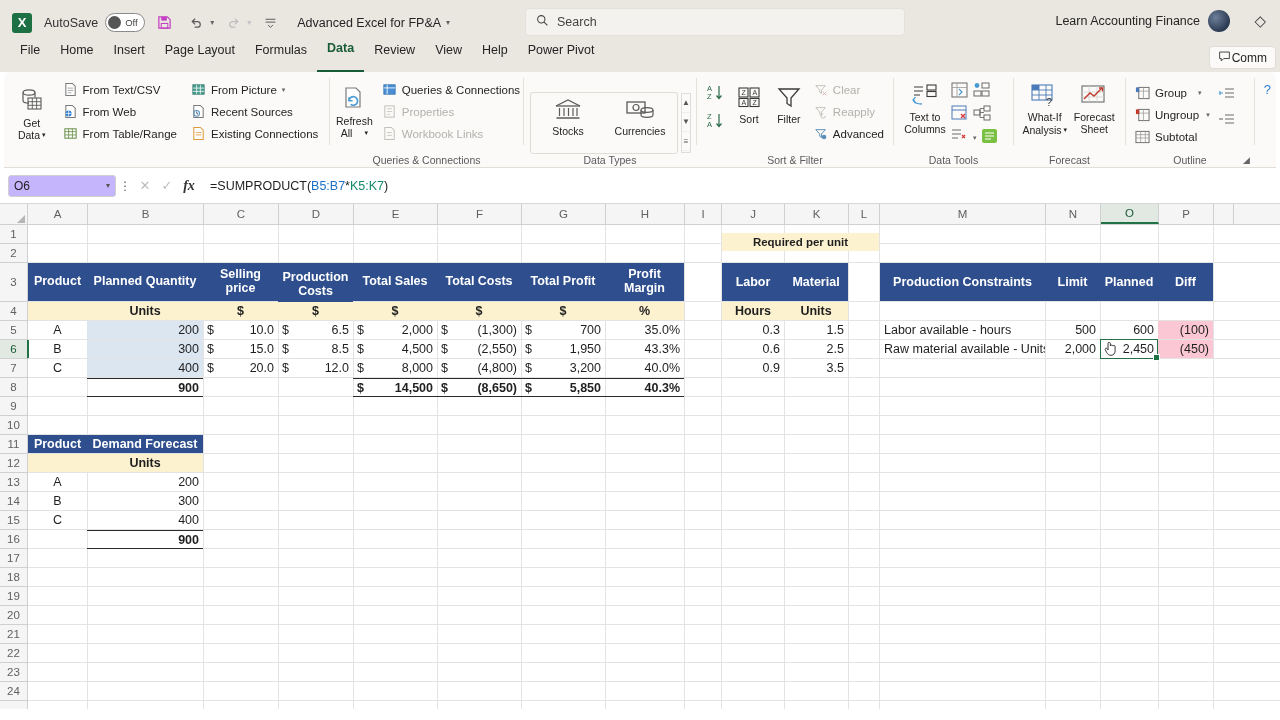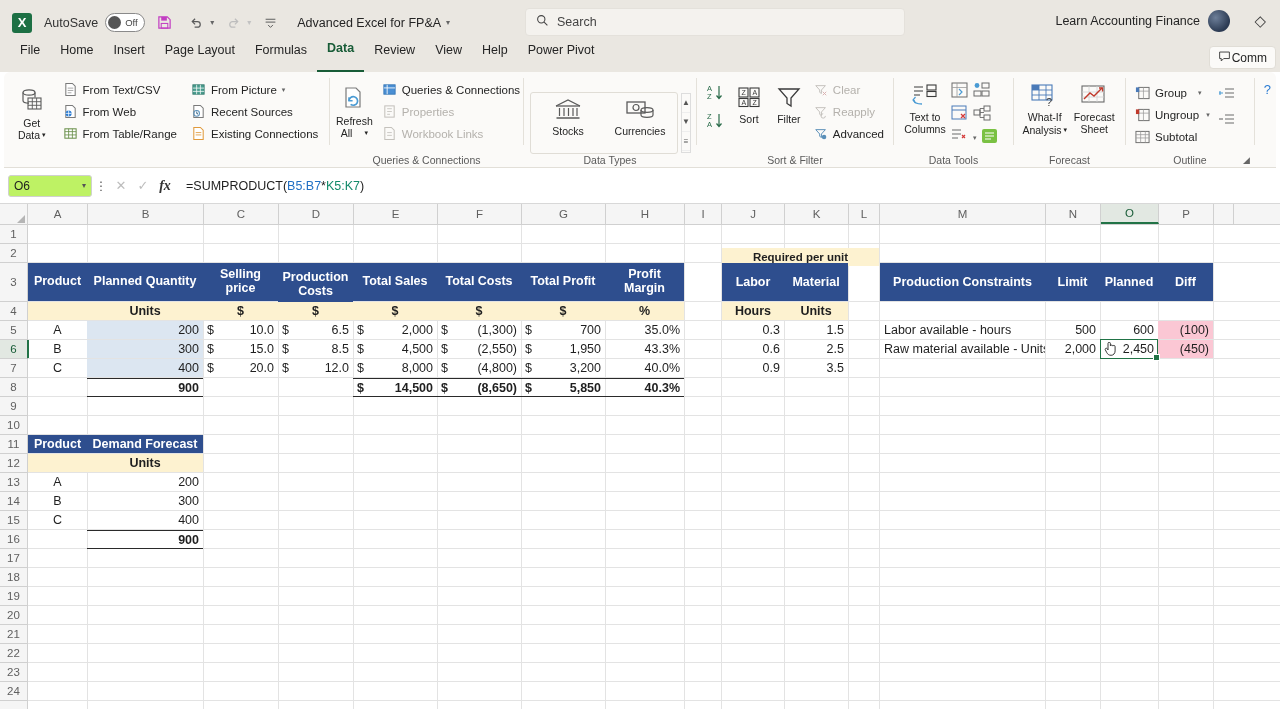--- a/index.html
+++ b/index.html
@@ -104,21 +104,21 @@
   .indent-ic{width:22px;height:21px;display:flex;align-items:center;justify-content:center;color:#555;}
   .dialog-launcher{position:absolute;right:4px;bottom:3px;font-size:9px;color:#666;}
   .help-q{color:#2b7cd3;font-size:13px;position:absolute;right:4px;top:10px;}
 
   
   #formulabar{
     height:36px;background:#ffffff;display:flex;align-items:center;
     padding-left:8px;border-bottom:1px solid #d8d8d8;
   }
   #namebox{
-    width:84px;height:22px;border:1px solid #d0d0d0;border-radius:3px;background:#bef264;
+    width:108px;height:22px;border:1px solid #d0d0d0;border-radius:3px;background:#c4b5fd;
     display:flex;align-items:center;justify-content:space-between;padding:0 5px;
     font-size:12px;color:#1f1f1f;
   }
   #namebox .nb-chev{font-size:8px;color:#555;}
   .fb-dots{width:18px;text-align:center;color:#555;font-size:12px;}
   .fb-btn{width:22px;text-align:center;font-size:13px;}
   .fb-x{color:#bdbdbd;}
   .fb-check{color:#bdbdbd;}
   .fb-fx{color:#333;font-style:italic;font-family:"Liberation Serif",serif;font-size:14px;font-weight:bold;}
   #formula-input{
@@ -757,21 +757,21 @@
       <div class="gline-h" style="top:323px"></div>
       <div class="gline-h" style="top:342px"></div>
       <div class="gline-h" style="top:361px"></div>
       <div class="gline-h" style="top:380px"></div>
       <div class="gline-h" style="top:399px"></div>
       <div class="gline-h" style="top:418px"></div>
       <div class="gline-h" style="top:437px"></div>
       <div class="gline-h" style="top:456px"></div>
       <div class="gline-h" style="top:475px"></div>
 
-      <div class="cell c-c units" style="left:694px;top:23px;width:157px;height:18px;font-size:11.5px">Required per unit</div>
+      <div class="cell c-c units" style="left:694px;top:8px;width:157px;height:18px;font-size:11.5px">Required per unit</div>
 
       <div class="cell c-c hdr hdr-wrap" style="left:0px;top:38px;width:59px;height:38px">Product</div>
       <div class="cell c-c hdr hdr-wrap" style="left:59px;top:38px;width:116px;height:38px">Planned Quantity</div>
       <div class="cell c-c hdr hdr-wrap" style="left:175px;top:38px;width:75px;height:38px">Selling price</div>
       <div class="cell c-c hdr hdr-wrap" style="left:250px;top:38px;width:75px;height:44px">Production Costs</div>
       <div class="cell c-c hdr hdr-wrap" style="left:325px;top:38px;width:84px;height:38px">Total Sales</div>
       <div class="cell c-c hdr hdr-wrap" style="left:409px;top:38px;width:84px;height:38px">Total Costs</div>
       <div class="cell c-c hdr hdr-wrap" style="left:493px;top:38px;width:84px;height:38px">Total Profit</div>
       <div class="cell c-c hdr hdr-wrap" style="left:577px;top:38px;width:79px;height:38px">Profit Margin</div>
 

